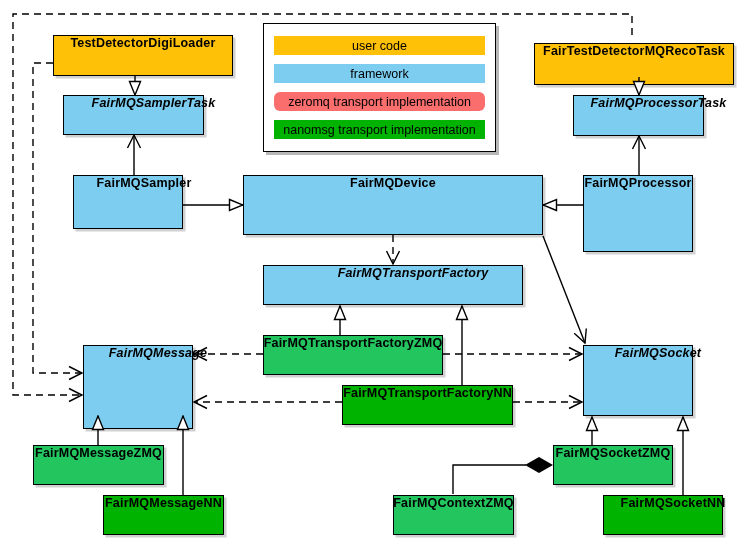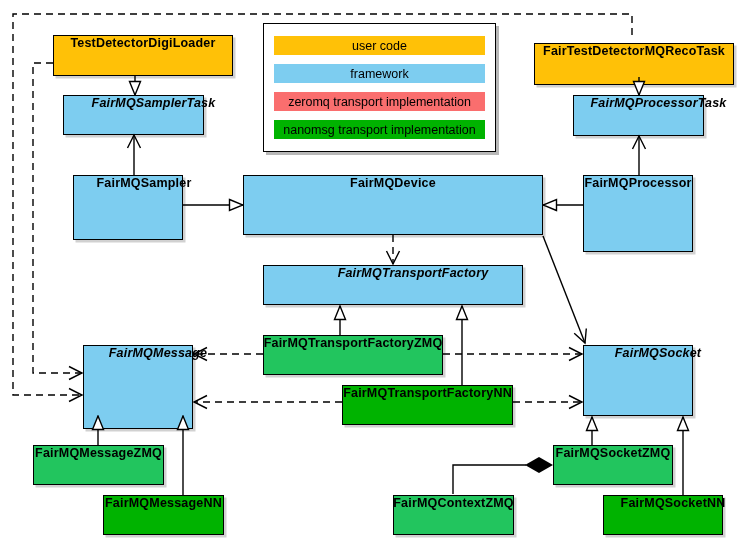--- a/index.html
+++ b/index.html
@@ -49,21 +49,21 @@
   </div>
 
   <div class="node c-fw abstract" style="left:63px;top:95px;width:141px;height:40px;">
     <span>FairMQSamplerTask</span>
   </div>
 
   <div class="node c-fw abstract" style="left:573px;top:95px;width:131px;height:41px;">
     <span>FairMQProcessorTask</span>
   </div>
 
-  <div class="node c-fw" style="left:73px;top:175px;width:110px;height:65px;padding-left:32px;">
+  <div class="node c-fw" style="left:73px;top:175px;width:110px;height:54px;padding-left:32px;">
     <span>FairMQSampler</span>
   </div>
 
   <div class="node c-fw" style="left:243px;top:175px;width:300px;height:60px;">
     <span>FairMQDevice</span>
   </div>
 
   <div class="node c-fw" style="left:583px;top:175px;width:110px;height:77px;">
     <span>FairMQProcessor</span>
   </div>
@@ -108,21 +108,21 @@
     <span>FairMQSocketNN</span>
   </div>
 
   <div class="legend">
     <div class="legend-bar" style="background:#FFC107;">
       <span>user code</span>
     </div>
     <div class="legend-bar" style="background:#7DCDF0;">
       <span>framework</span>
     </div>
-    <div class="legend-bar" style="background:#FA6E6E;">
+    <div class="legend-bar" style="background:#FA6E6E;border-radius:6px;">
       <span>zeromq transport implementation</span>
     </div>
     <div class="legend-bar" style="background:#00B300;">
       <span>nanomsg transport implementation</span>
     </div>
   </div>
 
   <svg id="connectors" viewBox="0 0 748 549" xmlns="http://www.w3.org/2000/svg">
     <defs>
       <marker id="tri" viewBox="0 0 16 14" markerWidth="16" markerHeight="14" refX="15" refY="7" orient="auto" markerUnits="userSpaceOnUse">

